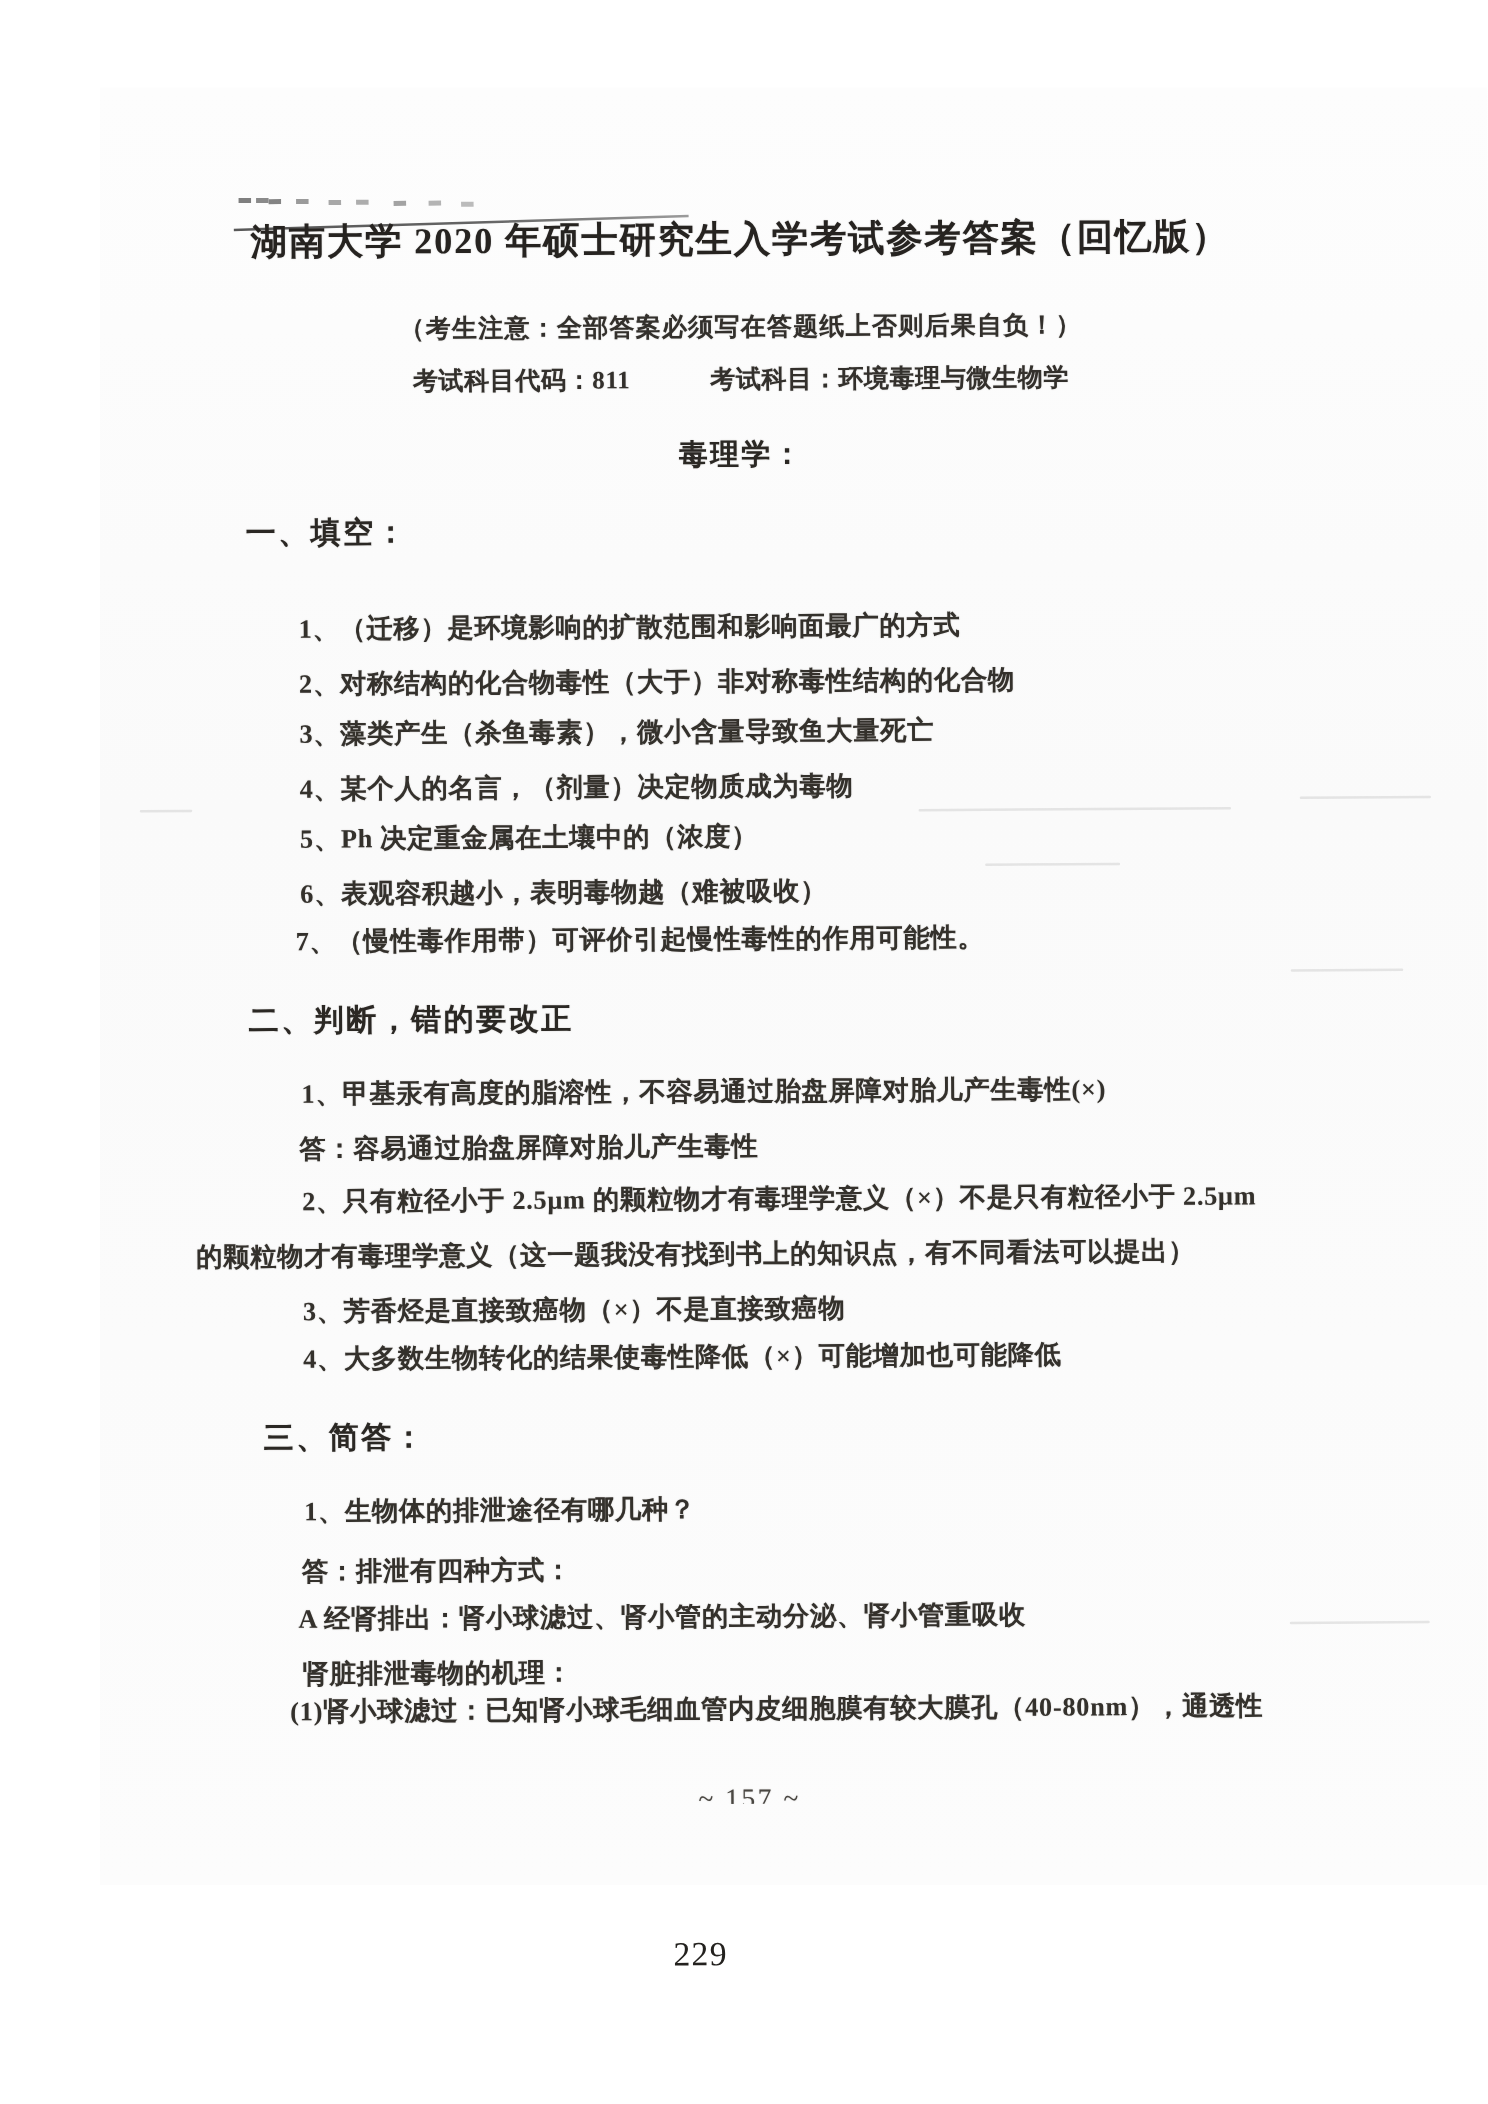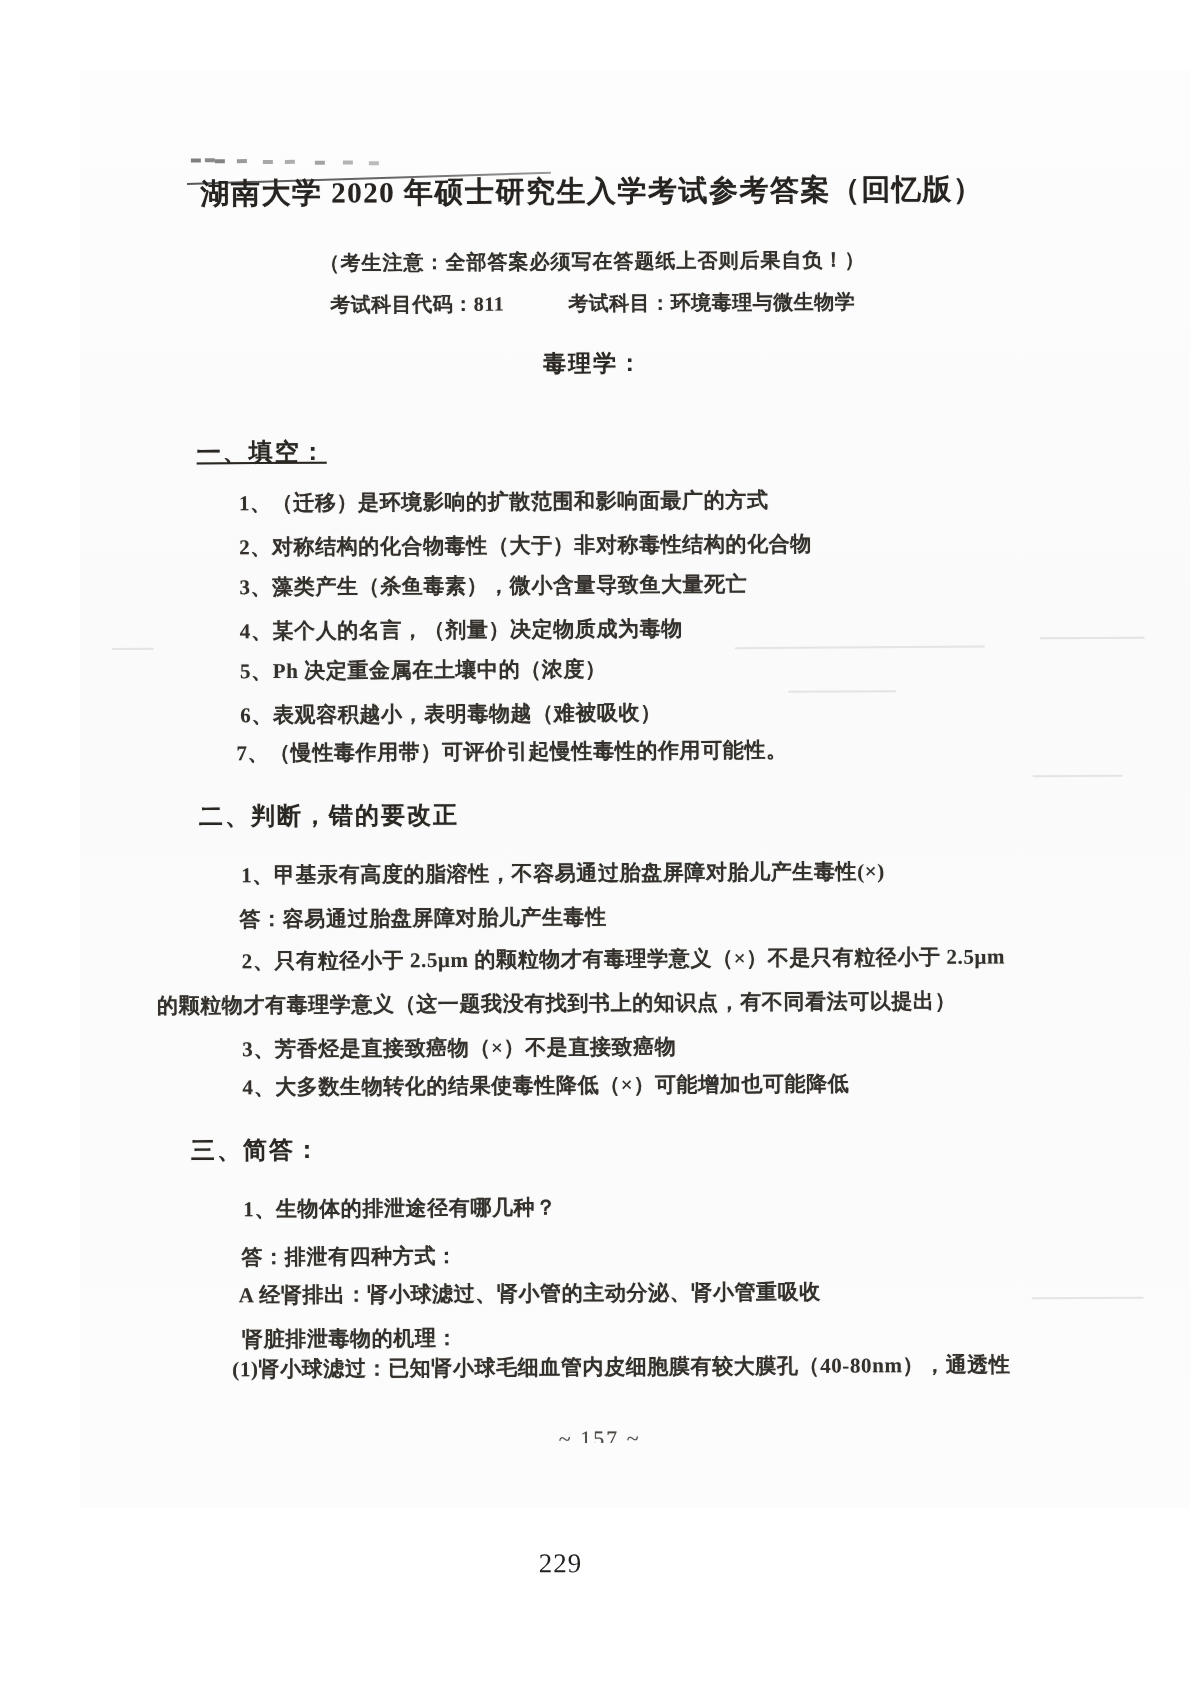--- a/index.html
+++ b/index.html
@@ -90,38 +90,38 @@
     <div class="line-abs doc-title fuzzy">湖南大学 2020 年硕士研究生入学考试参考答案（回忆版）</div>
     <div class="line-abs doc-notice fuzzy">（考生注意：全部答案必须写在答题纸上否则后果自负！）</div>
 
     <div class="code-row">
       <span class="fuzzy">考试科目代码：811</span>
       <span class="fuzzy">考试科目：环境毒理与微生物学</span>
     </div>
 
     <div class="line-abs course-heading fuzzy">毒理学：</div>
 
-    <div class="line-abs sec-heading fuzzy" style="top:434px;left:198px;text-decoration:underline;">一、填空：</div>
+    <div class="line-abs sec-heading fuzzy" style="top:408px;left:198px;">一、填空：</div>
     <div class="line-abs body-line fuzzy" style="top:487px;left:240px;">1、（迁移）是环境影响的扩散范围和影响面最广的方式</div>
     <div class="line-abs body-line fuzzy" style="top:531px;left:240px;">2、对称结构的化合物毒性（大于）非对称毒性结构的化合物</div>
     <div class="line-abs body-line fuzzy" style="top:571px;left:240px;">3、藻类产生（杀鱼毒素），微小含量导致鱼大量死亡</div>
     <div class="line-abs body-line fuzzy" style="top:615px;left:240px;">4、某个人的名言，（剂量）决定物质成为毒物</div>
     <div class="line-abs body-line fuzzy" style="top:655px;left:240px;">5、Ph 决定重金属在土壤中的（浓度）</div>
     <div class="line-abs body-line fuzzy" style="top:699px;left:240px;">6、表观容积越小，表明毒物越（难被吸收）</div>
     <div class="line-abs body-line fuzzy" style="top:737px;left:236px;">7、（慢性毒作用带）可评价引起慢性毒性的作用可能性。</div>
 
     <div class="line-abs sec-heading fuzzy" style="top:798px;left:198px;">二、判断，错的要改正</div>
     <div class="line-abs body-line fuzzy" style="top:859px;left:240px;">1、甲基汞有高度的脂溶性，不容易通过胎盘屏障对胎儿产生毒性(×)</div>
     <div class="line-abs body-line fuzzy" style="top:903px;left:238px;">答：容易通过胎盘屏障对胎儿产生毒性</div>
     <div class="line-abs body-line fuzzy" style="top:945px;left:240px;">2、只有粒径小于 2.5μm 的颗粒物才有毒理学意义（×）不是只有粒径小于 2.5μm</div>
     <div class="line-abs body-line fuzzy" style="top:989px;left:155px;">的颗粒物才有毒理学意义（这一题我没有找到书上的知识点，有不同看法可以提出）</div>
     <div class="line-abs body-line fuzzy" style="top:1033px;left:240px;">3、芳香烃是直接致癌物（×）不是直接致癌物</div>
     <div class="line-abs body-line fuzzy" style="top:1071px;left:240px;">4、大多数生物转化的结果使毒性降低（×）可能增加也可能降低</div>
 
-    <div class="line-abs sec-heading fuzzy" style="top:1132px;left:188px;">三、简答：</div>
+    <div class="line-abs sec-heading fuzzy" style="top:1132px;left:208px;">三、简答：</div>
     <div class="line-abs body-line fuzzy" style="top:1193px;left:240px;">1、生物体的排泄途径有哪几种？</div>
     <div class="line-abs body-line fuzzy" style="top:1241px;left:238px;">答：排泄有四种方式：</div>
     <div class="line-abs body-line fuzzy" style="top:1279px;left:235px;">A 经肾排出：肾小球滤过、肾小管的主动分泌、肾小管重吸收</div>
     <div class="line-abs body-line fuzzy" style="top:1323px;left:238px;">肾脏排泄毒物的机理：</div>
     <div class="line-abs body-line fuzzy" style="top:1353px;left:228px;">(1)肾小球滤过：已知肾小球毛细血管内皮细胞膜有较大膜孔（40-80nm），通透性</div>
 
     <div class="streak" style="left:735px;top:648px;width:250px;"></div>
     <div class="streak" style="left:1040px;top:640px;width:105px;"></div>
     <div class="streak" style="left:788px;top:692px;width:108px;"></div>
     <div class="streak" style="left:112px;top:645px;width:42px;"></div>

